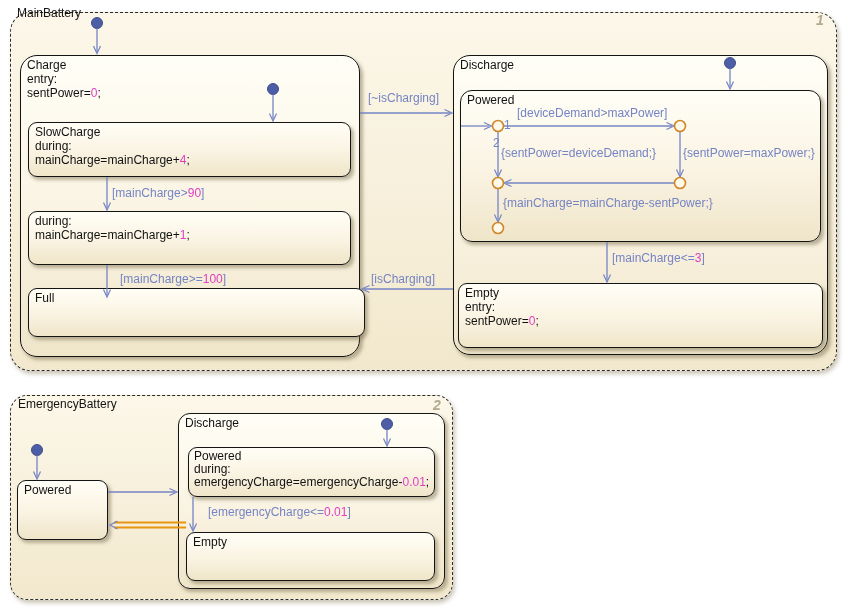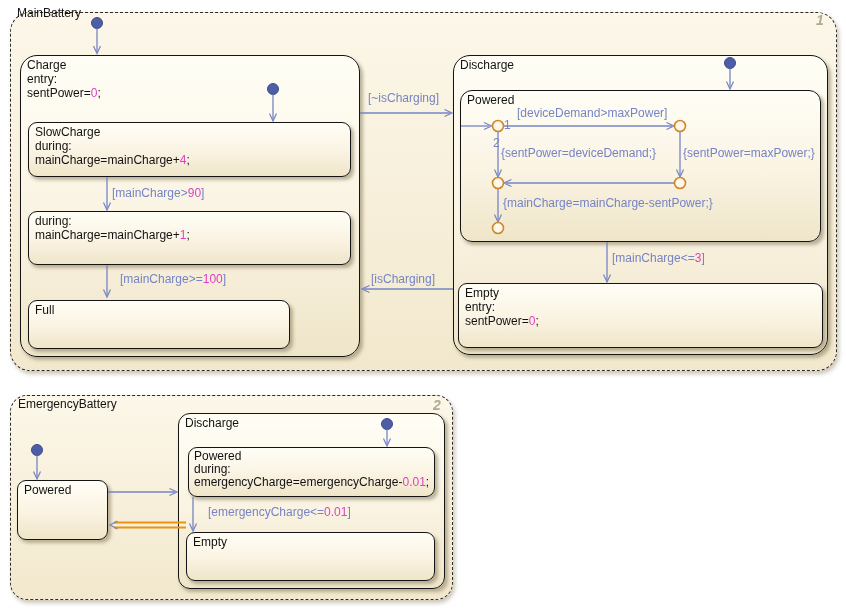--- a/index.html
+++ b/index.html
@@ -48,21 +48,21 @@
     </div>
   </div>
 
   <div class="state r-sm" style="left:28px;top:211px;width:323px;height:54px;">
     <div class="sbody">
       <div>during:</div>
       <div><span>mainCharge=mainCharge+</span><span class="num">1</span><span>;</span></div>
     </div>
   </div>
 
-  <div class="state r-sm" style="left:28px;top:300px;width:262px;height:49px;">
+  <div class="state r-sm" style="left:28px;top:288px;width:337px;height:49px;">
     <div class="sbody">
       <div>Full</div>
     </div>
   </div>
 
   <div class="state r-lg" style="left:453px;top:55px;width:375px;height:300px;">
     <div class="sbody">
       <div>Discharge</div>
     </div>
   </div>

